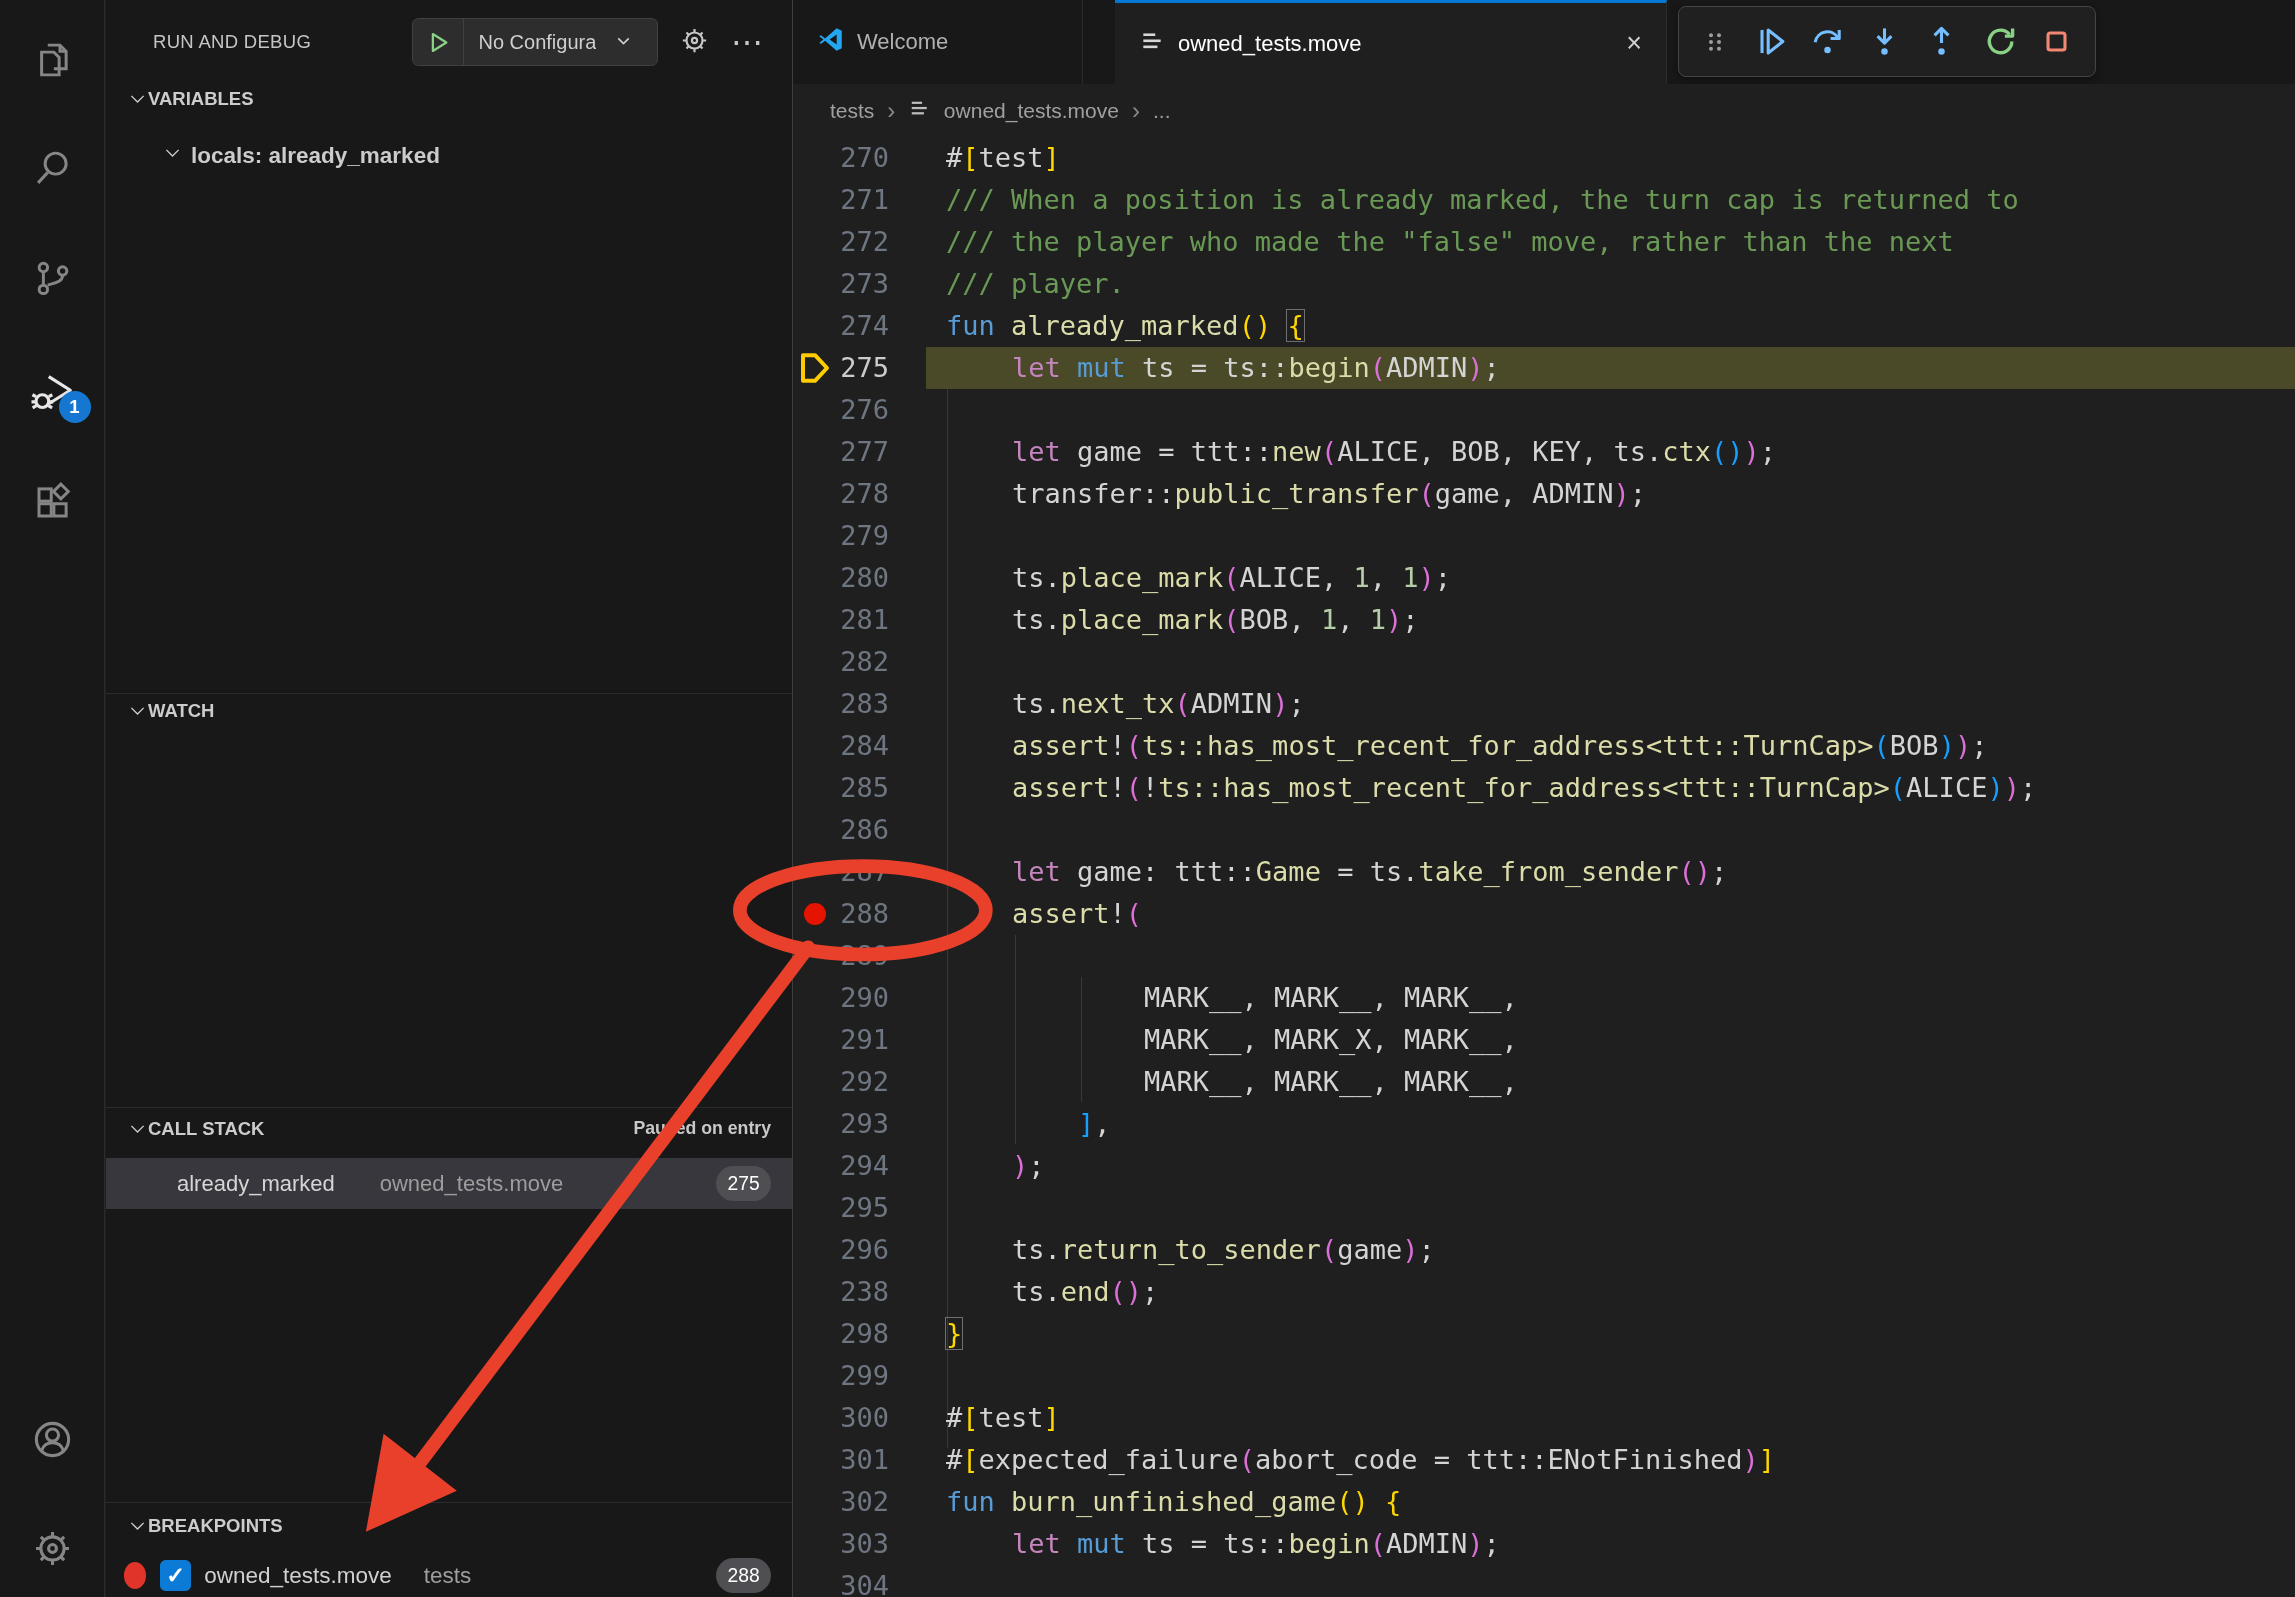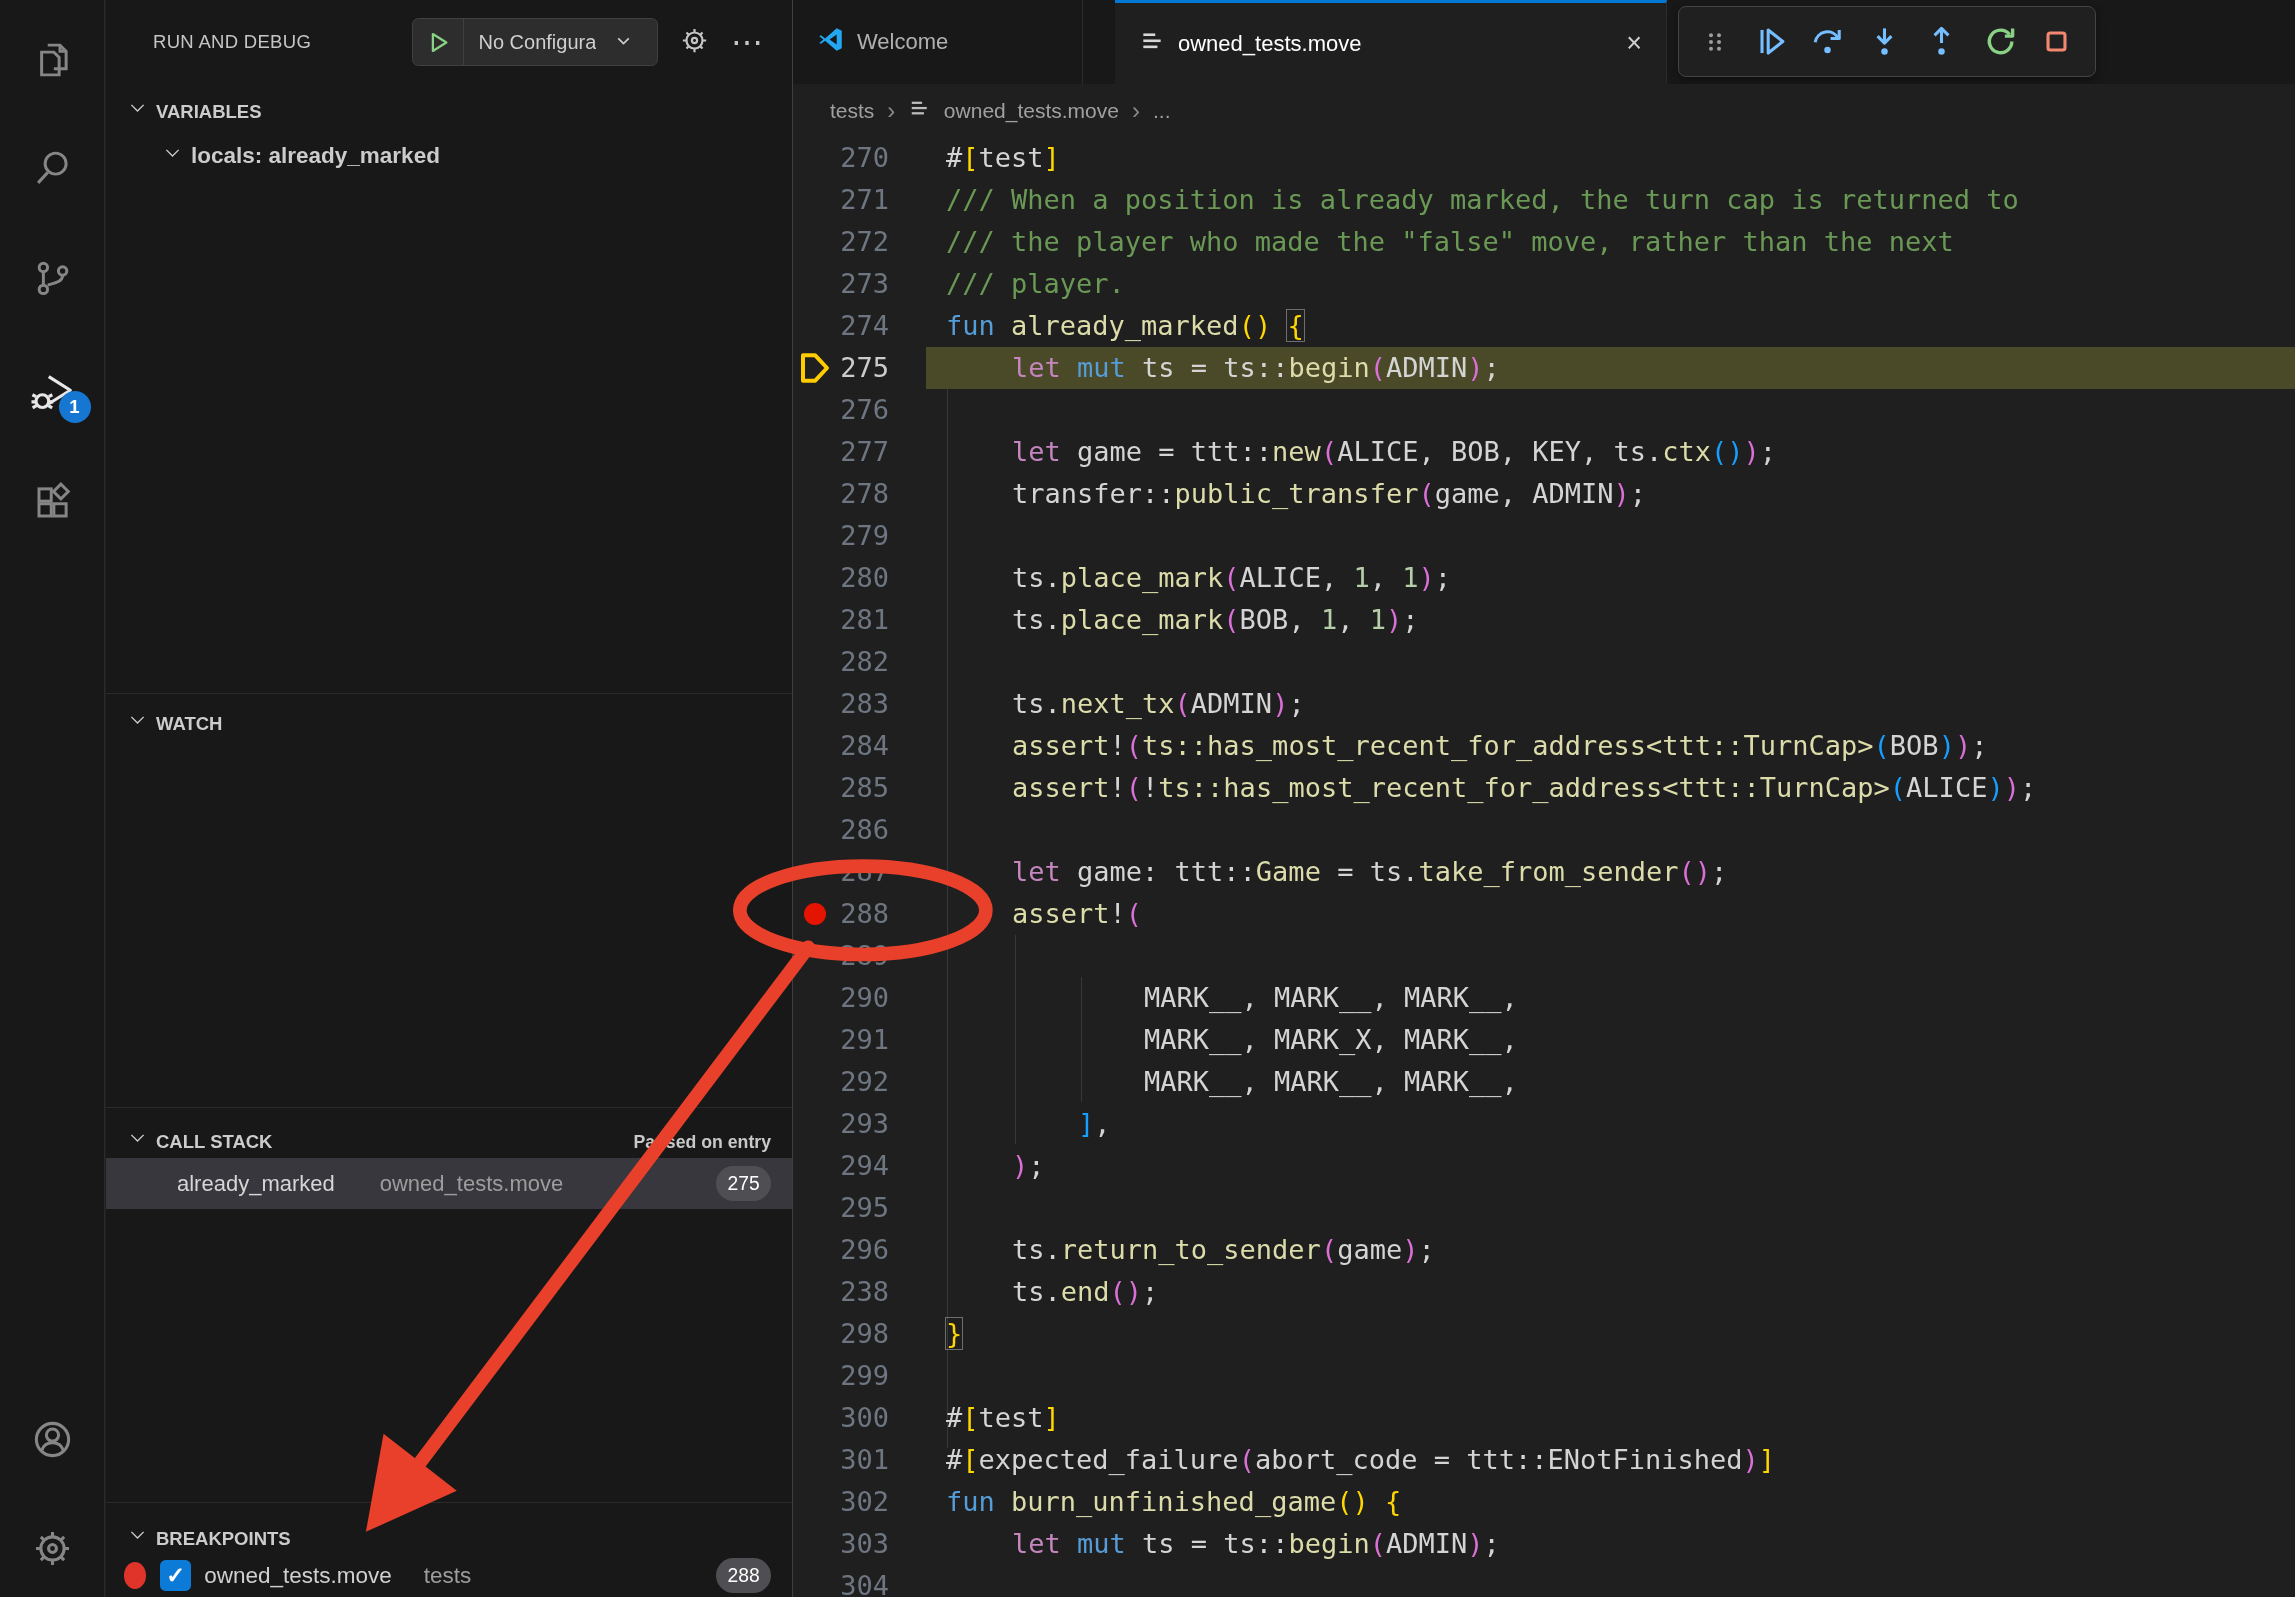--- a/index.html
+++ b/index.html
@@ -19,21 +19,21 @@
   #sidebar { left:106px; top:0; width:686px; height:1597px; background:#181818; color:#cccccc; }
   #sb-header { position:absolute; left:0; top:0; width:100%; height:84px; display:flex; align-items:center; padding:0 29px 0 47px; }
   #sb-title { font-size:18.5px; color:#c5c5c5; letter-spacing:0.3px; white-space:nowrap; }
   #sb-controls { margin-left:auto; display:flex; align-items:center; gap:21px; }
   #launch-group { display:flex; align-items:center; height:48px; background:#2d2d2e; border:0.8px solid #404040; border-radius:6.4px; overflow:hidden; }
   #play-seg { width:51px; height:100%; display:flex; align-items:center; justify-content:center; border-right:0.8px solid #404040; }
   #config-seg { display:flex; align-items:center; gap:17px; padding:0 11.3px 0 14.5px; width:193px; }
   #config-label { font-size:20px; color:#cfcfcf; white-space:nowrap; overflow:hidden; max-width:146px; }
   .hdr-icon { color:#c5c5c5; }
 
-  .section-header { position:absolute; left:0; width:100%; height:35px; display:flex; align-items:flex-end; gap:8px; padding-left:21px; font-weight:bold; font-size:18.5px; color:#cccccc; }
+  .section-header { position:absolute; left:0; width:100%; height:35px; display:flex; align-items:flex-start; padding-left:21px; font-weight:bold; font-size:18.5px; color:#cccccc; }
   .section-divider { position:absolute; left:0; width:100%; height:0; border-top:0.8px solid #2b2b2b; }
   .chev svg { stroke:#cccccc; fill:none; stroke-width:1.6; }
   .tree-row { position:absolute; display:flex; align-items:center; gap:8px; font-size:22px; color:#cccccc; }
 
   #callstack-header { justify-content:flex-start; padding-right:21px; }
   #paused-label { margin-left:auto; font-size:17.7px; font-weight:bold; color:#c8c8c8; }
   #frame-row { left:0; top:1158px; width:100%; height:51px; background:#37373d; display:flex; align-items:center; padding-left:71px; }
   #frame-name { font-size:22px; color:#d6d6d6; }
   #frame-file { font-size:22px; color:#9d9d9d; margin-left:45px; }
   .badge { margin-left:auto; margin-right:21px; background:#4f4f53; color:#ffffff; font-size:19.3px; min-width:53px; height:35px; border-radius:17.7px; display:flex; align-items:center; justify-content:center; padding:0 11.3px; }

